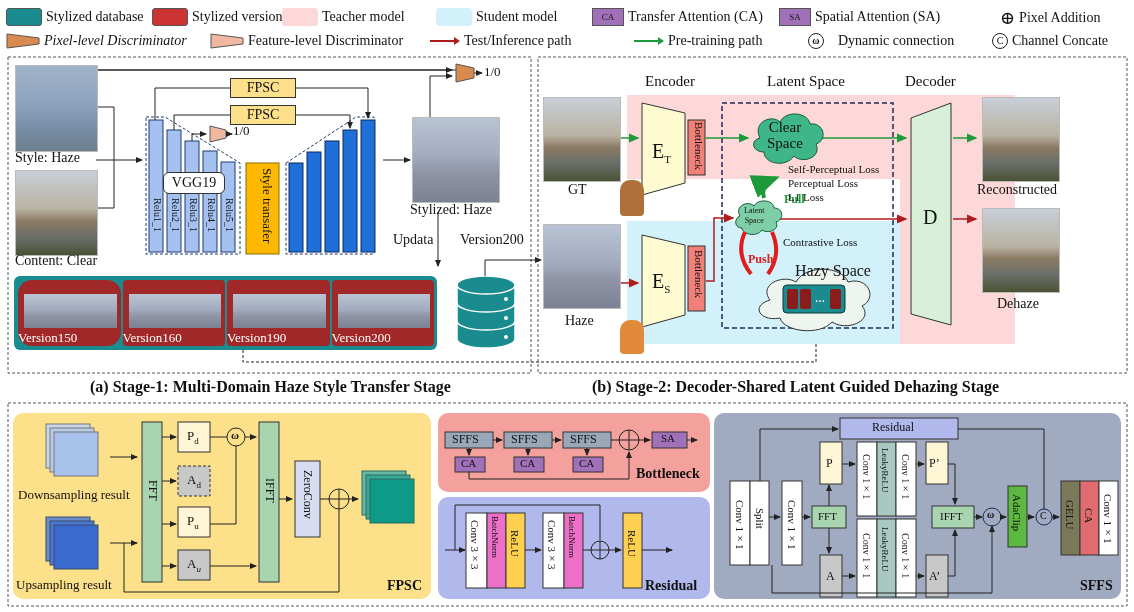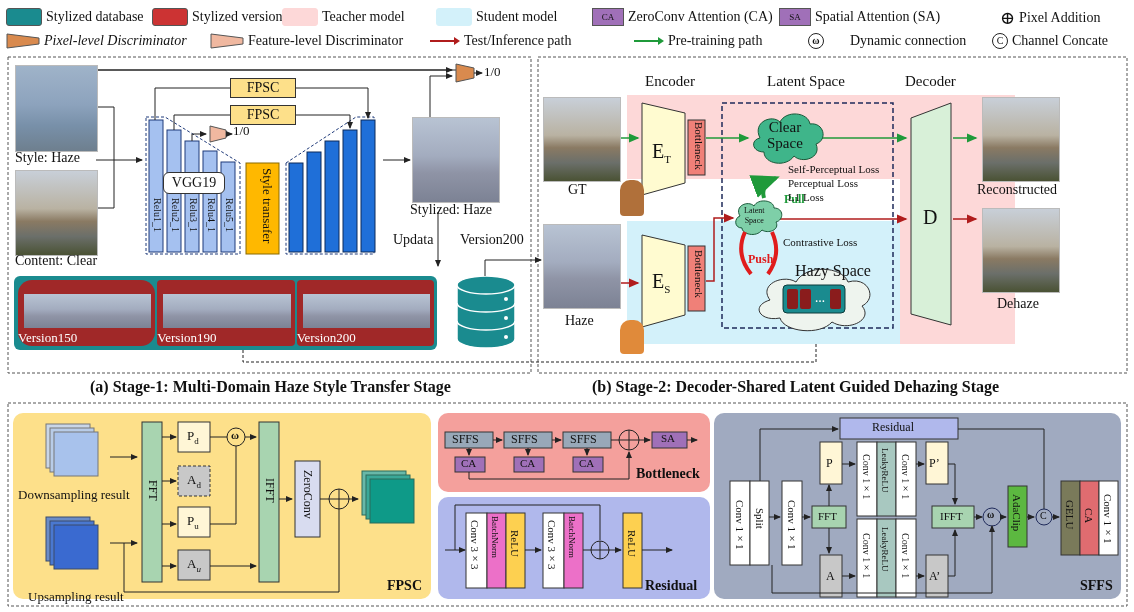--- a/index.html
+++ b/index.html
@@ -32,21 +32,21 @@
   <div class="lg" style="left:282px;top:8px;">
     <span class="sw" style="background:#fdd8d8;border-color:#fdd8d8;"></span>
     <span>Teacher model</span>
   </div>
   <div class="lg" style="left:436px;top:8px;">
     <span class="sw" style="background:#d3f1fa;border-color:#d3f1fa;"></span>
     <span>Student model</span>
   </div>
   <div class="lg" style="left:592px;top:8px;">
     <span class="sw" style="background:#a070b8;width:30px;font-size:9px;line-height:16px;text-align:center;border-radius:0;">CA</span>
-    <span>ZeroConv Attention (CA)</span>
+    <span>Transfer Attention (CA)</span>
   </div>
   <div class="lg" style="left:779px;top:8px;">
     <span class="sw" style="background:#a070b8;width:30px;font-size:9px;line-height:16px;text-align:center;border-radius:0;">SA</span>
     <span>Spatial Attention (SA)</span>
   </div>
   <div class="lg" style="left:1000px;top:7px;">
     <span style="font-size:18px;">⊕</span>
     <span>Pixel Addition</span>
   </div>
 
@@ -71,21 +71,21 @@
   </div>
   <div class="lg" style="left:634px;top:33px;">
     <svg width="30" height="10" style="position:static;">
         <line x1="0" y1="5" x2="24" y2="5" stroke="#1f9a3a" stroke-width="2"></line>
         <polygon points="24,1 30,5 24,9" fill="#1f9a3a"></polygon>
       </svg>
     <span>Pre-training path</span>
   </div>
   <div class="lg" style="left:808px;top:33px;">
     <span style="display:inline-block;width:14px;height:14px;border:1.5px solid #222;border-radius:50%;font-size:10px;line-height:14px;text-align:center;font-weight:bold;">ω</span>
-    <span style="margin-left:22px;">Dynamic connection</span>
+    <span style="margin-left:10px;">Dynamic connection</span>
   </div>
   <div class="lg" style="left:992px;top:33px;">
     <span style="display:inline-block;width:14px;height:14px;border:1px solid #222;border-radius:50%;font-size:10px;line-height:14px;text-align:center;">C</span>
     <span>Channel Concate</span>
   </div>
 </div>
 
 <svg width="1134" height="612">
   <defs>
     <marker id="ak" markerWidth="8" markerHeight="8" refX="6" refY="4" orient="auto">
@@ -348,20 +348,24 @@
 <div class="cap" style="left:393px;top:232px;">Updata</div>
 <div class="cap" style="left:460px;top:232px;">Version200</div>
 
 <div class="abs" style="left:18px;top:280px;width:416px;height:66px;display:flex;gap:2px;">
   <div class="abs" style="position:relative;flex:1;background:#a02828;border-radius:14px;">
     <div class="abs hazy2" style="left:6px;top:14px;right:4px;height:34px;"></div>
     <div class="abs" style="left:0;bottom:0;color:#fff;font-size:13px;">Version150</div>
   </div>
   <div class="abs" style="position:relative;flex:1;background:#a02828;border-radius:4px;">
     <div class="abs hazy2" style="left:6px;top:14px;right:4px;height:34px;"></div>
+    <div class="abs" style="left:0;bottom:0;color:#fff;font-size:13px;">Version160</div>
+  </div>
+  <div class="abs" style="position:relative;flex:1;background:#a02828;border-radius:4px;">
+    <div class="abs hazy2" style="left:6px;top:14px;right:4px;height:34px;"></div>
     <div class="abs" style="left:0;bottom:0;color:#fff;font-size:13px;">Version190</div>
   </div>
   <div class="abs" style="position:relative;flex:1;background:#a02828;border-radius:4px;">
     <div class="abs hazy2" style="left:6px;top:14px;right:4px;height:34px;"></div>
     <div class="abs" style="left:0;bottom:0;color:#fff;font-size:13px;">Version200</div>
   </div>
 </div>
 
 <div class="title" style="left:90px;top:378px;">(a) Stage-1: Multi-Domain Haze Style Transfer Stage</div>
 
@@ -401,21 +405,21 @@
 <div class="abs" style="left:923px;top:206px;font-size:20px;">D</div>
 
 <div class="photo clear" style="left:982px;top:97px;width:76px;height:83px;"></div>
 <div class="cap" style="left:977px;top:182px;">Reconstructed</div>
 <div class="photo clear" style="left:982px;top:208px;width:76px;height:83px;"></div>
 <div class="cap" style="left:997px;top:296px;">Dehaze</div>
 
 <div class="title" style="left:592px;top:378px;">(b) Stage-2: Decoder-Shared Latent Guided Dehazing Stage</div>
 
 <div class="cap" style="left:18px;top:487px;font-size:13px;">Downsampling result</div>
-<div class="cap" style="left:28px;top:577px;font-size:13px;margin-top:12px;">Upsampling result</div>
+<div class="cap" style="left:16px;top:577px;font-size:13px;">Upsampling result</div>
 <div class="abs rot" style="left:145px;top:480px;font-size:12px;">FFT</div>
 <div class="abs rot" style="left:262px;top:478px;font-size:12px;">IFFT</div>
 <div class="abs rot" style="left:300px;top:470px;font-size:12px;">ZeroConv</div>
 <div class="abs" style="left:187px;top:428px;font-size:13px;"><span>P</span><sub style="font-size:9px;">d</sub></div>
 <div class="abs" style="left:187px;top:472px;font-size:13px;"><span>A</span><sub style="font-size:9px;">d</sub></div>
 <div class="abs" style="left:187px;top:513px;font-size:13px;"><span>P</span><sub style="font-size:9px;">u</sub></div>
 <div class="abs" style="left:187px;top:556px;font-size:13px;"><span>A</span><sub style="font-size:9px;font-style:italic;">u</sub></div>
 <div class="abs" style="left:231px;top:429px;font-size:11px;font-weight:bold;">ω</div>
 <div class="abs" style="left:387px;top:578px;font-size:14px;font-weight:bold;">FPSC</div>
 

